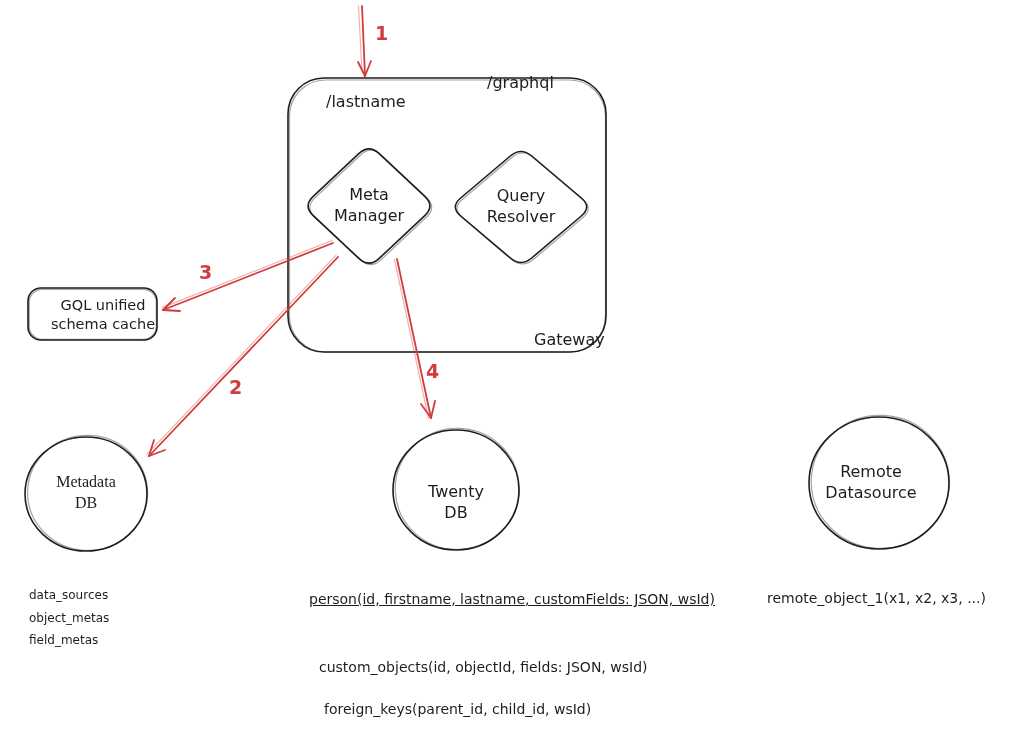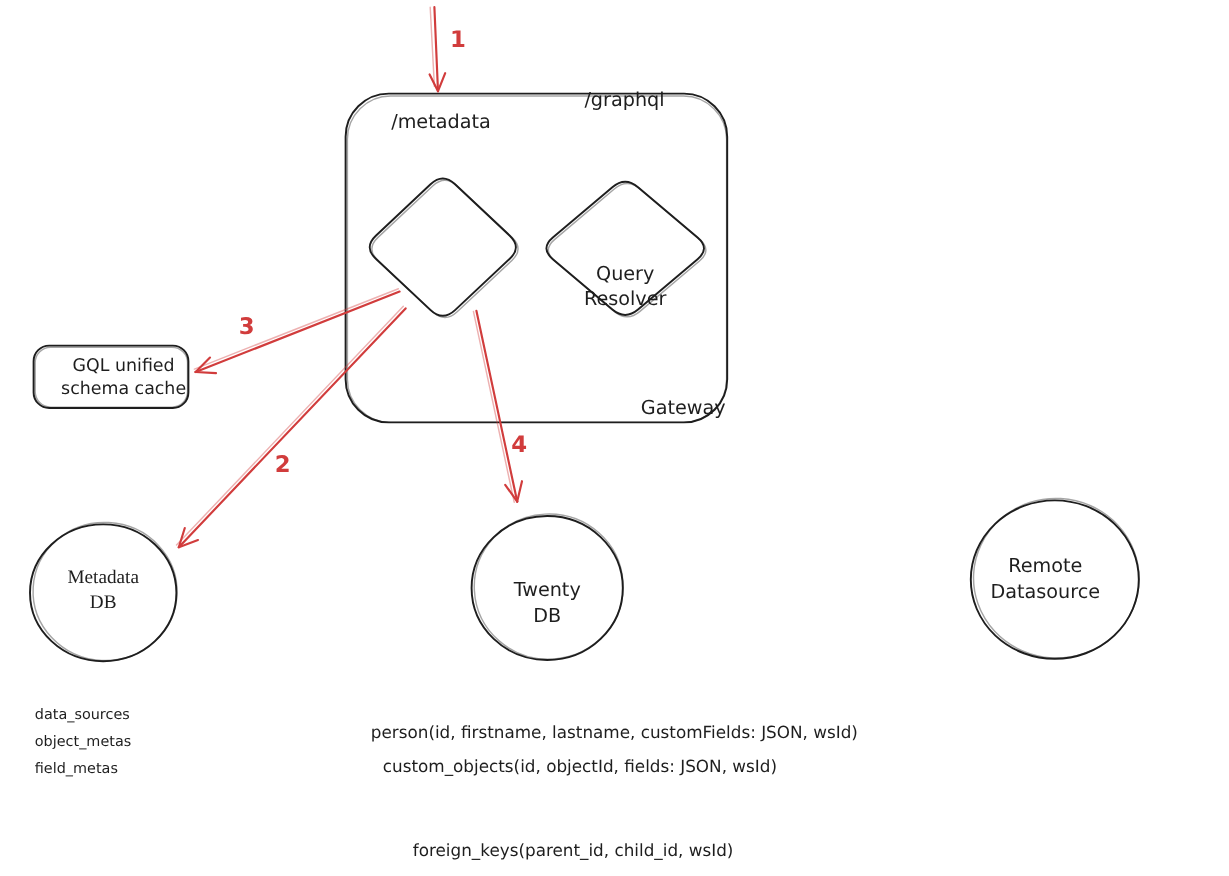--- a/index.html
+++ b/index.html
@@ -111,24 +111,26 @@
     </g>
 
     <g>
       <line x1="397" y1="259" x2="431" y2="418" class="red"></line>
       <line x1="394.5" y1="259.5" x2="428.5" y2="418.5" class="red ghost"></line>
       <line x1="431" y1="418" x2="435" y2="401" class="red"></line>
       <line x1="431" y1="418" x2="421" y2="404" class="red"></line>
     </g>
   </svg>
 
-  <div class="label" style="left:326px;top:91px;">/metadata</div>
+  <div class="label" style="left:326px;top:91px;">/lastname</div>
   <div class="label" style="left:487px;top:72px;">/graphql</div>
 
-  <div class="label centered" style="left:461px;top:185px;width:120px;margin-top:32px;">Query
+  <div class="label centered" style="left:309px;top:184px;width:120px;">Meta
+Manager</div>
+  <div class="label centered" style="left:461px;top:185px;width:120px;">Query
 Resolver</div>
 
   <div class="label" style="left:534px;top:329px;">Gateway</div>
 
   <div class="label centered cache-box-label" style="left:28px;top:296px;width:150px;">GQL unified
 schema cache</div>
 
   <div class="label centered" style="left:26px;top:471px;width:120px;font-family:Liberation Serif, serif;">Metadata
 DB</div>
   <div class="label centered" style="left:396px;top:468px;width:120px;margin-top:13px;">Twenty
@@ -137,17 +139,18 @@
 Datasource</div>
 
   <div class="arrow-num" style="left:375px;top:22px;">1</div>
   <div class="arrow-num" style="left:229px;top:376px;">2</div>
   <div class="arrow-num" style="left:199px;top:261px;">3</div>
   <div class="arrow-num" style="left:426px;top:360px;">4</div>
 
   <div class="annotation" style="left:29px;top:584px;font-size:12px;">data_sources
 object_metas
 field_metas</div>
-  <div class="annotation" style="left:309px;top:600px;">person(id, firstname, lastname, customFields: JSON, wsId)</div>
-  <div class="annotation" style="left:319px;top:628px;">custom_objects(id, objectId, fields: JSON, wsId)</div>
-  <div class="annotation" style="left:344px;top:698px;">foreign_keys(parent_id, child_id, wsId)</div>
+  <div class="annotation" style="left:309px;top:588px;text-decoration:underline;">person(id, firstname, lastname, customFields: JSON, wsId)</div>
+  <div class="annotation" style="left:319px;top:656px;">custom_objects(id, objectId, fields: JSON, wsId)</div>
+  <div class="annotation" style="left:767px;top:587px;">remote_object_1(x1, x2, x3, ...)</div>
+  <div class="annotation" style="left:324px;top:698px;">foreign_keys(parent_id, child_id, wsId)</div>
 
 </div>
 
 </body></html>

